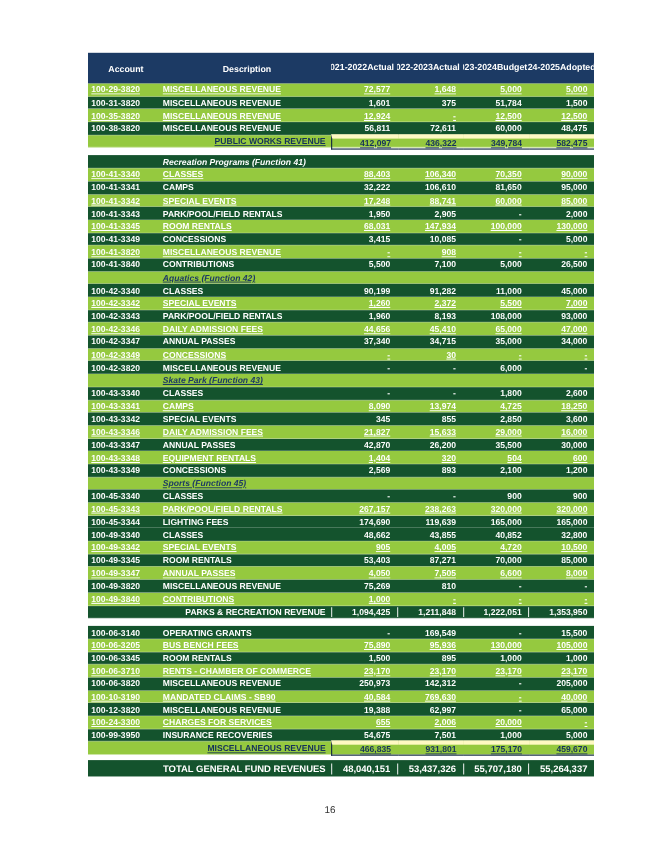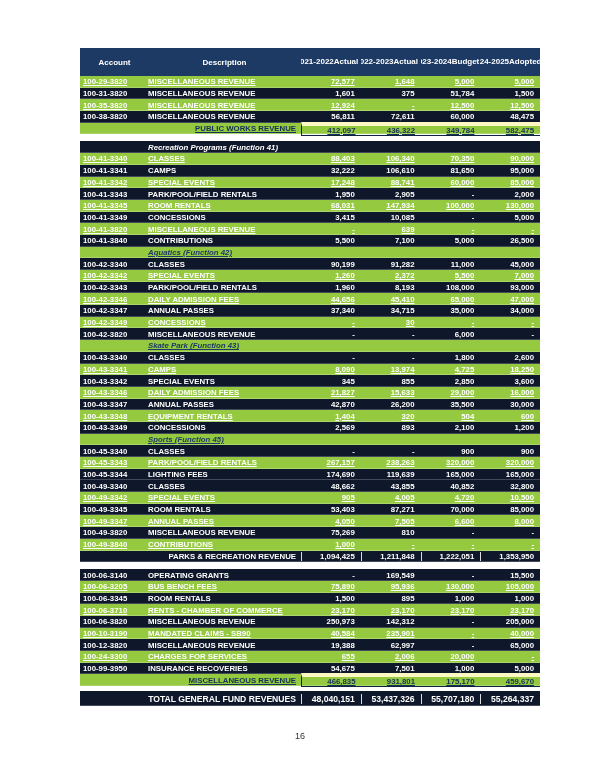--- a/index.html
+++ b/index.html
@@ -27,21 +27,21 @@
   .cell-desc   { width:155px; padding-left:2px; }
   .cell-num    { flex:1 1 0; text-align:right; padding-right:6px; }
 
   
   .row {
     display:flex; align-items:center;
     height:11.7px; font-size:7.8px; font-weight:bold;
     box-shadow: inset 0 -0.5px 0 rgba(255,255,255,0.45);
   }
   .shade-green { background:#95C93F; color:#ffffff;text-decoration:underline; }
-  .shade-navy  { background:#0f172a; color:#ffffff; }
+  .shade-navy  { background:#14532d; color:#ffffff; }
 
   .row-section .cell-desc { font-style:italic; }
   .row-section.shade-green { color:#1C3A64; }
 
   .row-total .cell-desc { text-align:right; padding-right:5px; }
   .row-total.shade-green { color:#14315A;justify-content:space-between; }
   .row-total.shade-green .cell-num {
     border-top:4px solid #fef9c3; border-bottom:1px solid #0D2440;
   }
   .row-total.shade-green .cell-num.first { border-left:1.5px solid #0D2440; }
@@ -180,21 +180,21 @@
             <div class="cell cell-desc">CONCESSIONS</div>
             <div class="cell cell-num first">3,415</div>
             <div class="cell cell-num">10,085</div>
             <div class="cell cell-num">-</div>
             <div class="cell cell-num">5,000</div>
           </div>
           <div class="row row-data shade-green">
             <div class="cell cell-account">100-41-3820</div>
             <div class="cell cell-desc">MISCELLANEOUS REVENUE</div>
             <div class="cell cell-num first">-</div>
-            <div class="cell cell-num">639</div>
+            <div class="cell cell-num">908</div>
             <div class="cell cell-num">-</div>
             <div class="cell cell-num">-</div>
           </div>
           <div class="row row-data shade-navy">
             <div class="cell cell-account">100-41-3840</div>
             <div class="cell cell-desc">CONTRIBUTIONS</div>
             <div class="cell cell-num first">5,500</div>
             <div class="cell cell-num">7,100</div>
             <div class="cell cell-num">5,000</div>
             <div class="cell cell-num">26,500</div>
@@ -454,21 +454,21 @@
             <div class="cell cell-desc">MISCELLANEOUS REVENUE</div>
             <div class="cell cell-num first">250,973</div>
             <div class="cell cell-num">142,312</div>
             <div class="cell cell-num">-</div>
             <div class="cell cell-num">205,000</div>
           </div>
           <div class="row row-data shade-green">
             <div class="cell cell-account">100-10-3190</div>
             <div class="cell cell-desc">MANDATED CLAIMS - SB90</div>
             <div class="cell cell-num first">40,584</div>
-            <div class="cell cell-num">235,901</div>
+            <div class="cell cell-num">769,630</div>
             <div class="cell cell-num">-</div>
             <div class="cell cell-num">40,000</div>
           </div>
           <div class="row row-data shade-navy">
             <div class="cell cell-account">100-12-3820</div>
             <div class="cell cell-desc">MISCELLANEOUS REVENUE</div>
             <div class="cell cell-num first">19,388</div>
             <div class="cell cell-num">62,997</div>
             <div class="cell cell-num">-</div>
             <div class="cell cell-num">65,000</div>

